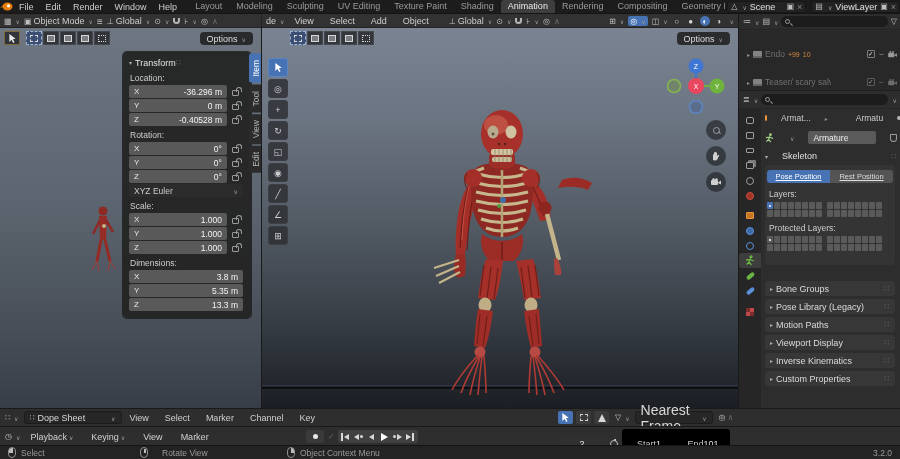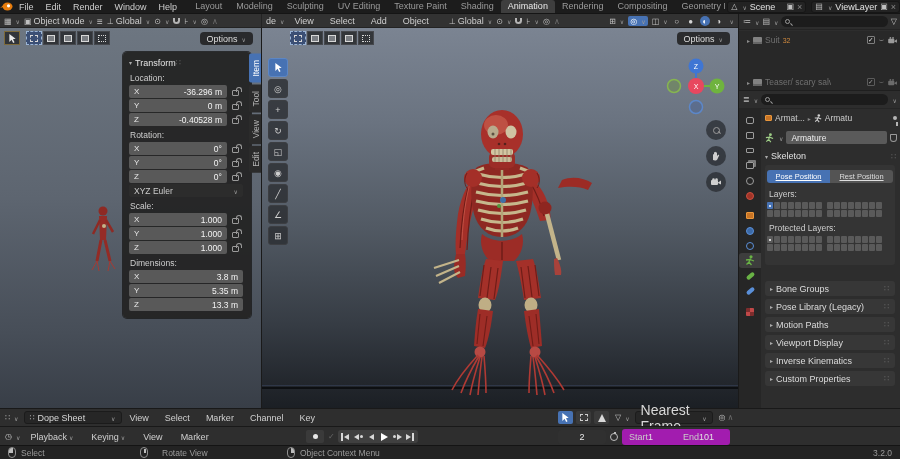--- a/index.html
+++ b/index.html
@@ -81,21 +81,21 @@
   .pti{width:8px;height:7px;border:1px solid #9d9d9d;border-radius:1px;}
   .pti.round{border-radius:50%;width:8px;height:8px;}
   .pti.world{border-color:#cc4f40;background:#a03427;border-radius:50%;width:8px;height:8px;}
   .pti.obj{border-color:#e9973c;background:#c87425;}
   .pti.blue{border-color:#5a8fd8;background:#3c6aa8;border-radius:50%;width:8px;height:8px;}
   .pti.orbit{border-color:#5a8fd8;background:transparent;border-radius:50%;width:8px;height:8px;}
   .bone{width:9px;height:4px;border-radius:2px;transform:rotate(-40deg);}
   .bone.green{background:#69b245;}
   .bone.blue{background:#5a8fd8;}
   .pti.tex{border:none;width:8px;height:8px;background:conic-gradient(#c04848 90deg,#7e2d2d 90deg 180deg,#c04848 180deg 270deg,#7e2d2d 270deg);}
-  .brow{position:absolute;left:26px;width:132px;display:flex;align-items:center;gap:3px;color:#cccccc;}
+  .brow{position:absolute;left:26px;width:132px;display:flex;align-items:center;gap:14px;color:#cccccc;}
   .pfield{background:#5a5a5a;border-radius:2px;height:13px;display:flex;align-items:center;padding:0 5px;color:#f0f0f0;font-size:8.5px;}
   .ptoggle{display:flex;width:126px;height:13px;border-radius:3px;overflow:hidden;}
   .ptoggle div{flex:1;display:flex;align-items:center;justify-content:center;font-size:7.5px;background:#545454;color:#dddddd;text-decoration:underline;}
   .ptoggle .on{background:#4772b3;color:#fff;}
   .lgrid{display:flex;gap:5px;}
   .lblock{display:grid;grid-template-columns:repeat(8,6px);grid-auto-rows:7px;gap:1px;}
   .lcell{background:#5a5a5a;border-radius:1px;position:relative;}
   .lcell.on{background:#4772b3;}
   .lcell.dot::after{content:"";position:absolute;left:2px;top:2.5px;width:2px;height:2px;border-radius:50%;background:#fff;}
   .cpanel{position:absolute;left:26px;width:130px;height:15px;background:#373737;border-radius:3px;display:flex;align-items:center;padding:0 5px;gap:3px;color:#dcdcdc;}
@@ -109,21 +109,21 @@
   .bmenu{padding:0 8px;color:#d0d0d0;}
   .dfield{background:#262626;border:1px solid #1b1b1b;border-radius:3px;height:13px;display:flex;align-items:center;gap:3px;padding:0 5px;color:#d8d8d8;}
   .sqbtn{width:15px;height:13px;background:#3a3a3a;border-radius:2px;display:flex;align-items:center;justify-content:center;margin-right:1px;}
   .sqbtn.on{background:#4772b3;}
   .tri-l{width:0;height:0;border-top:3.5px solid transparent;border-bottom:3.5px solid transparent;border-right:5.5px solid #d8d8d8;}
   .tri-r{width:0;height:0;border-top:3.5px solid transparent;border-bottom:3.5px solid transparent;border-left:5.5px solid #d8d8d8;}
   .pbar{width:2px;height:8px;background:#d8d8d8;}
   .pdot{width:3px;height:3px;border-radius:50%;background:#d8d8d8;}
   .pbtn{width:13px;height:13px;display:flex;align-items:center;justify-content:center;gap:1px;}
   .nfield{background:#303030;border-radius:3px;height:14px;display:flex;align-items:center;justify-content:center;color:#eaeaea;}
-  .sefield{background:#a21caf;height:16px;display:flex;align-items:center;justify-content:flex-start;padding:0 7px;color:#e2e2e2;}
+  .sefield{background:#000000;height:30px;display:flex;align-items:center;justify-content:center;padding:0 7px;color:#e2e2e2;}
   .stopwatch{width:8px;height:8px;border:1px solid #bdbdbd;border-radius:50%;position:relative;}
   .stopwatch::before{content:"";position:absolute;top:-2px;left:2.5px;width:2px;height:1.5px;background:#bdbdbd;}
   .mouse{width:8px;height:11px;border:1px solid #8f8f8f;border-radius:4px;position:relative;display:inline-block;}
   .mouse.l::before{content:"";position:absolute;left:0;top:0;width:3.5px;height:5px;background:#bdbdbd;border-radius:3px 0 0 0;}
   .mouse.m::before{content:"";position:absolute;left:3px;top:1px;width:2px;height:4px;background:#bdbdbd;}
   .mouse.r::before{content:"";position:absolute;right:0;top:0;width:3.5px;height:5px;background:#bdbdbd;border-radius:0 3px 0 0;}
   .stext{color:#9b9b9b;font-size:8.5px;}
 </style>
 </head>
 <body>
@@ -549,25 +549,26 @@
           <span class="hicon">▤</span>
           <span class="ddv"></span>
         </span>
       <div class="searchbox">
           <span class="mag"></span>
           <input style="">
         </div>
       <span class="hicon">▽</span>
     </div>
     <div id="ol-rows">
-      <div class="olrow dim" style="top:2px;">
+      <div class="olrow dim" style="top:16px;">
         <span style="color:#8a8a8a;font-size:6px;">▸</span>
         <span class="colbox"></span>
-        <span class="name">Suit</span>
-        <span class="olbadge">32</span>
+        <span class="name">Endo</span>
+        <span class="olbadge">+99</span>
+        <span class="olbadge">10</span>
         <span class="olright">
           <span class="cb"></span>
           <span class="ceye"></span>
           <svg width="10" height="7" viewBox="0 0 11 8">
               <rect x="0" y="2" width="7" height="5" rx="1" fill="#9a9a9a"></rect>
               <path d="M7,4.5 L10,2.5 L10,6.5 L7,5 Z" fill="#9a9a9a"></path>
               <circle cx="2.5" cy="1" r="1" fill="#9a9a9a"></circle>
               <circle cx="5.5" cy="1" r="1" fill="#9a9a9a"></circle>
             </svg>
         </span>

